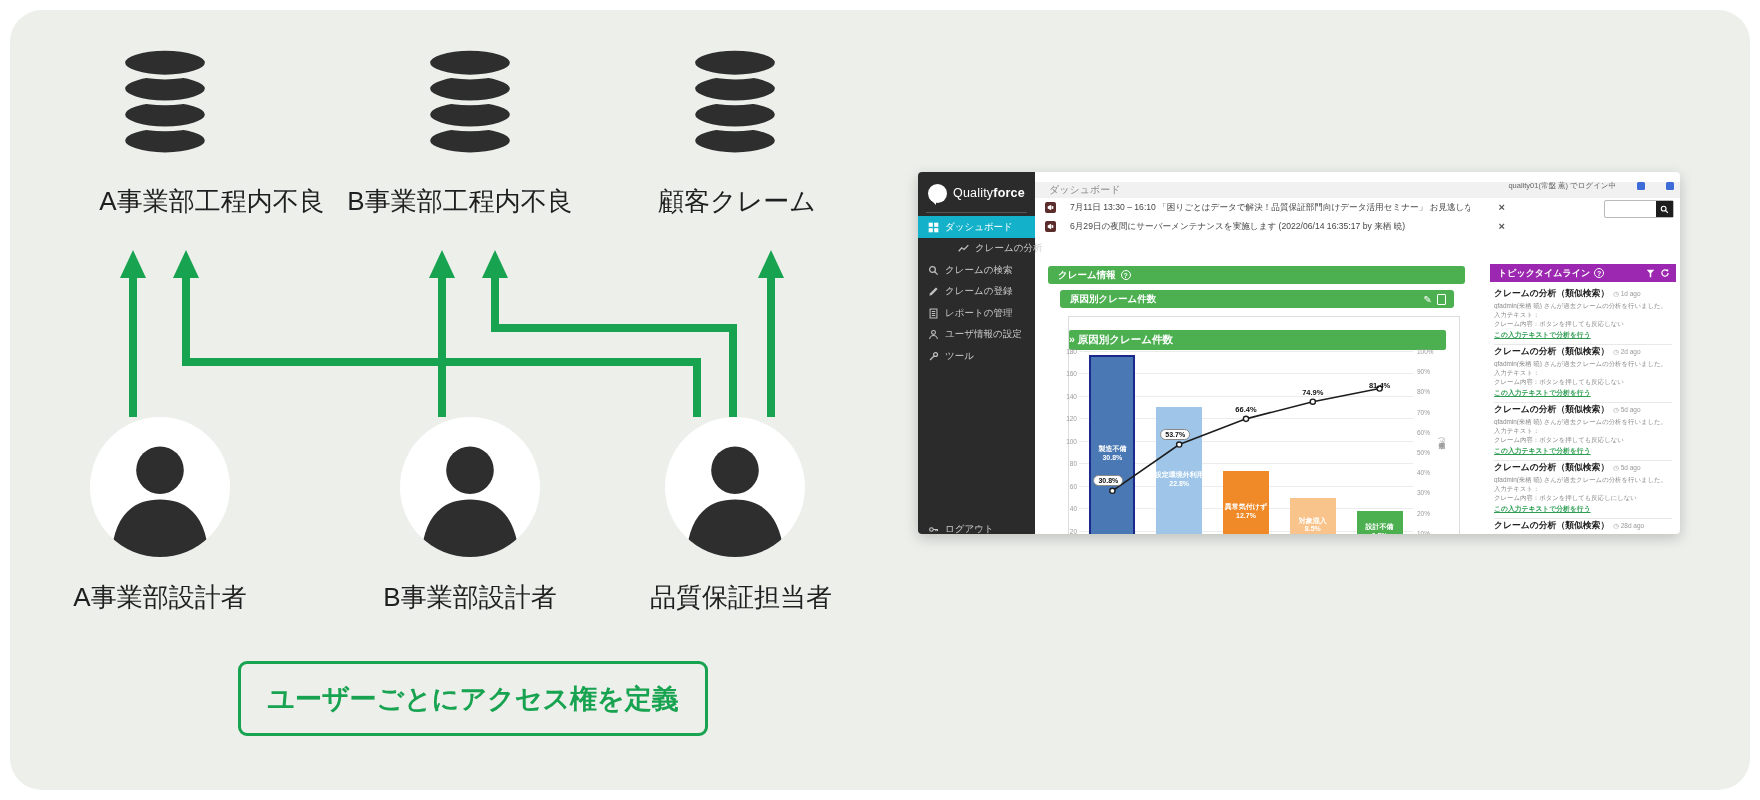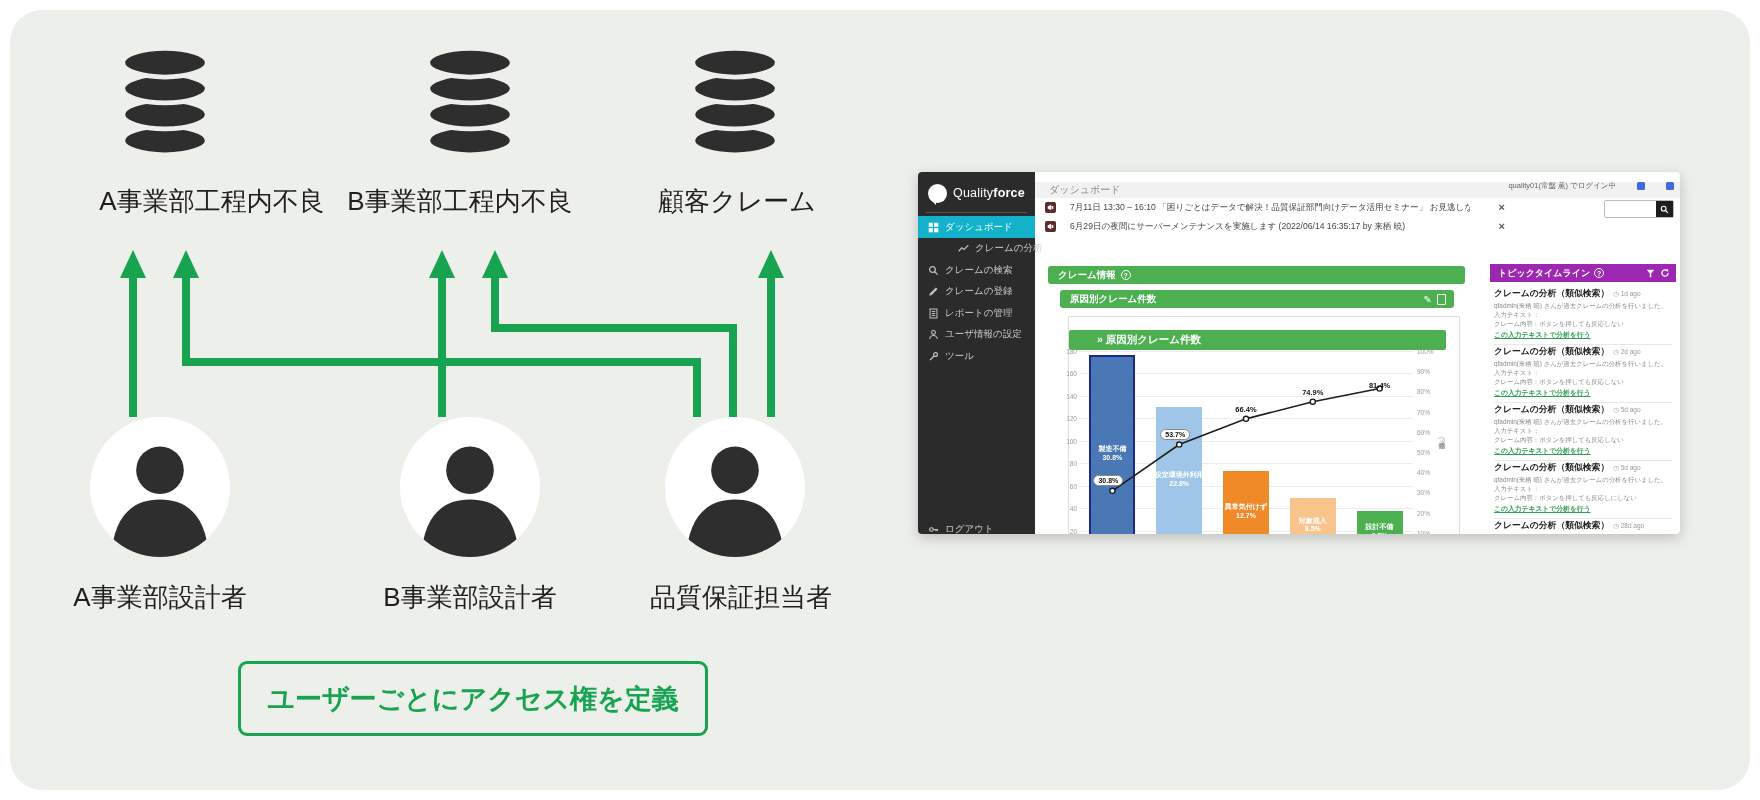--- a/index.html
+++ b/index.html
@@ -52,21 +52,21 @@
   .gb2{left:142px;top:118px;width:394px;height:18px;font-size:9.5px;}
   .greenbar .t{margin-left:10px;font-weight:bold;white-space:nowrap;}
   .qmark{width:10px;height:10px;border:1.2px solid #fff;border-radius:50%;font-size:7px;font-weight:bold;display:inline-flex;
          align-items:center;justify-content:center;margin-left:5px;color:#fff;box-sizing:border-box;}
   .gb-icons{position:absolute;right:8px;display:flex;gap:5px;align-items:center;}
   .gb-icons .pencil{color:#fff;font-size:10px;cursor:pointer;}
   .gb-icons .trash{width:7px;height:9px;border:1.2px solid #fff;border-radius:1px;cursor:pointer;}
 
   .chartcard{position:absolute;left:150px;top:144px;width:392px;height:234px;background:#fff;border:1px solid #ddd;box-sizing:border-box;}
   .chart-head{position:absolute;left:0px;top:13px;width:377px;height:20px;background:#4caf50;color:#fff;display:flex;align-items:center;border-radius:2px;}
-  .chart-head span{margin-left:28px;font-size:10.5px;font-weight:bold;white-space:nowrap;}
+  .chart-head span{margin-left:0;font-size:10.5px;font-weight:bold;white-space:nowrap;}
   .tick{position:absolute;font-size:6.5px;color:#9a9a9a;}
   .tickL{width:26px;text-align:right;transform:translateY(-50%);}
   .tickR{transform:translateY(-50%);}
   .gline{position:absolute;height:1px;background:#ececec;}
   .raxis-title{position:absolute;writing-mode:vertical-rl;font-size:6.5px;color:#9a9a9a;}
   .bar{position:absolute;box-sizing:border-box;}
   .bar-label{position:absolute;color:#fff;font-weight:bold;font-size:7px;text-align:center;line-height:1.25;transform:translate(-50%,-50%);width:52px;}
   .pt-pill{position:absolute;transform:translate(-50%,-100%);background:#fff;border:1px solid #888;border-radius:7px;
            font-size:7px;font-weight:bold;color:#111;padding:1px 4px;white-space:nowrap;}
   .pt-plain{position:absolute;transform:translate(-50%,-100%);font-size:7.5px;font-weight:bold;color:#111;white-space:nowrap;}

